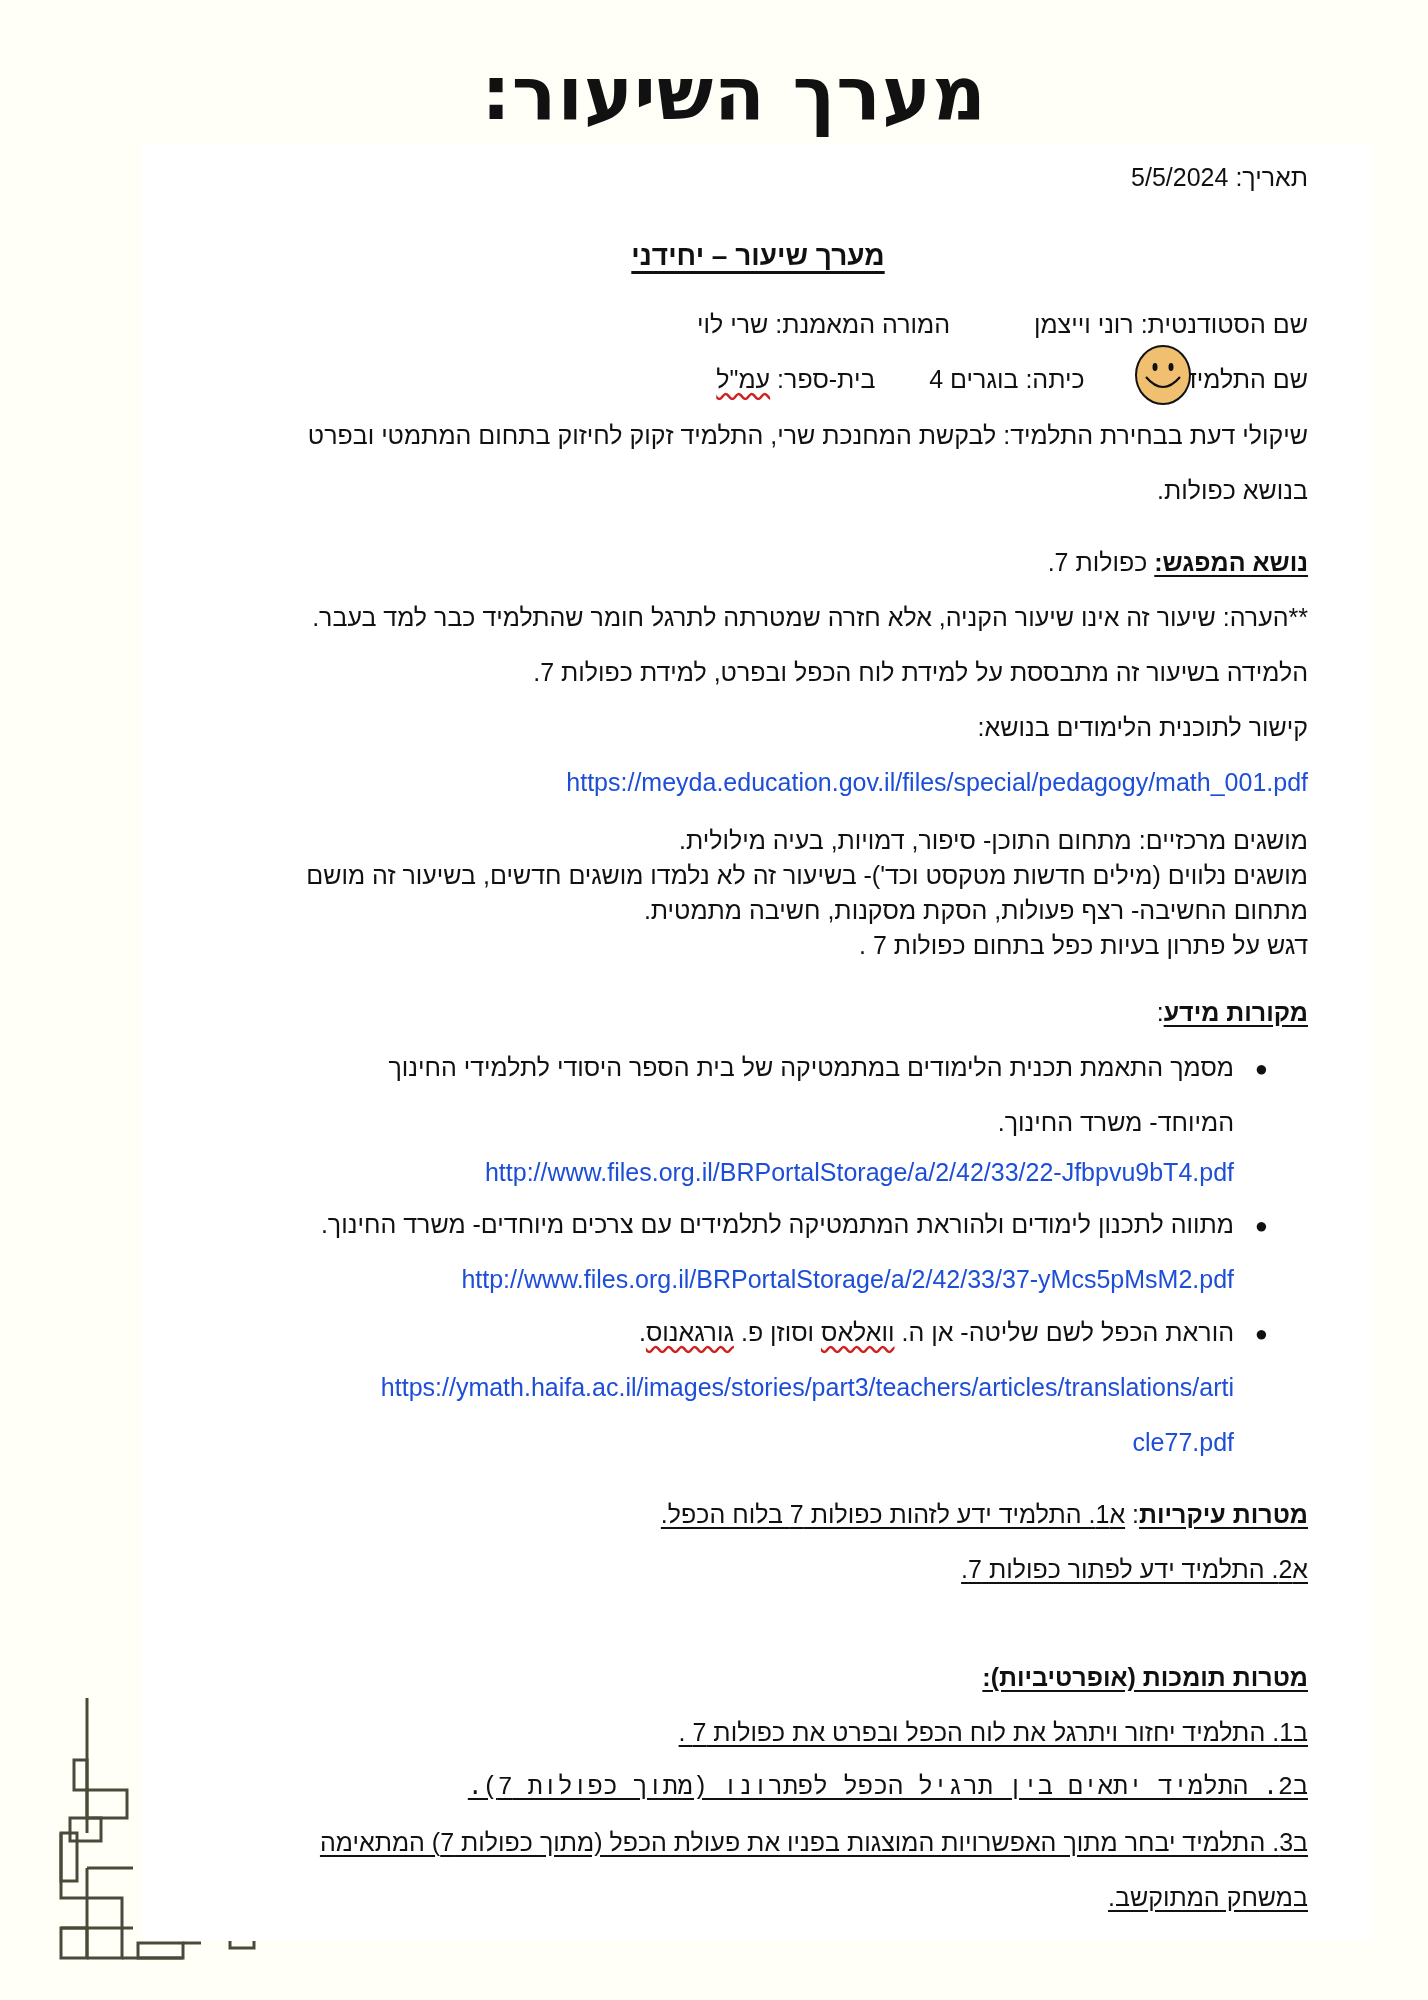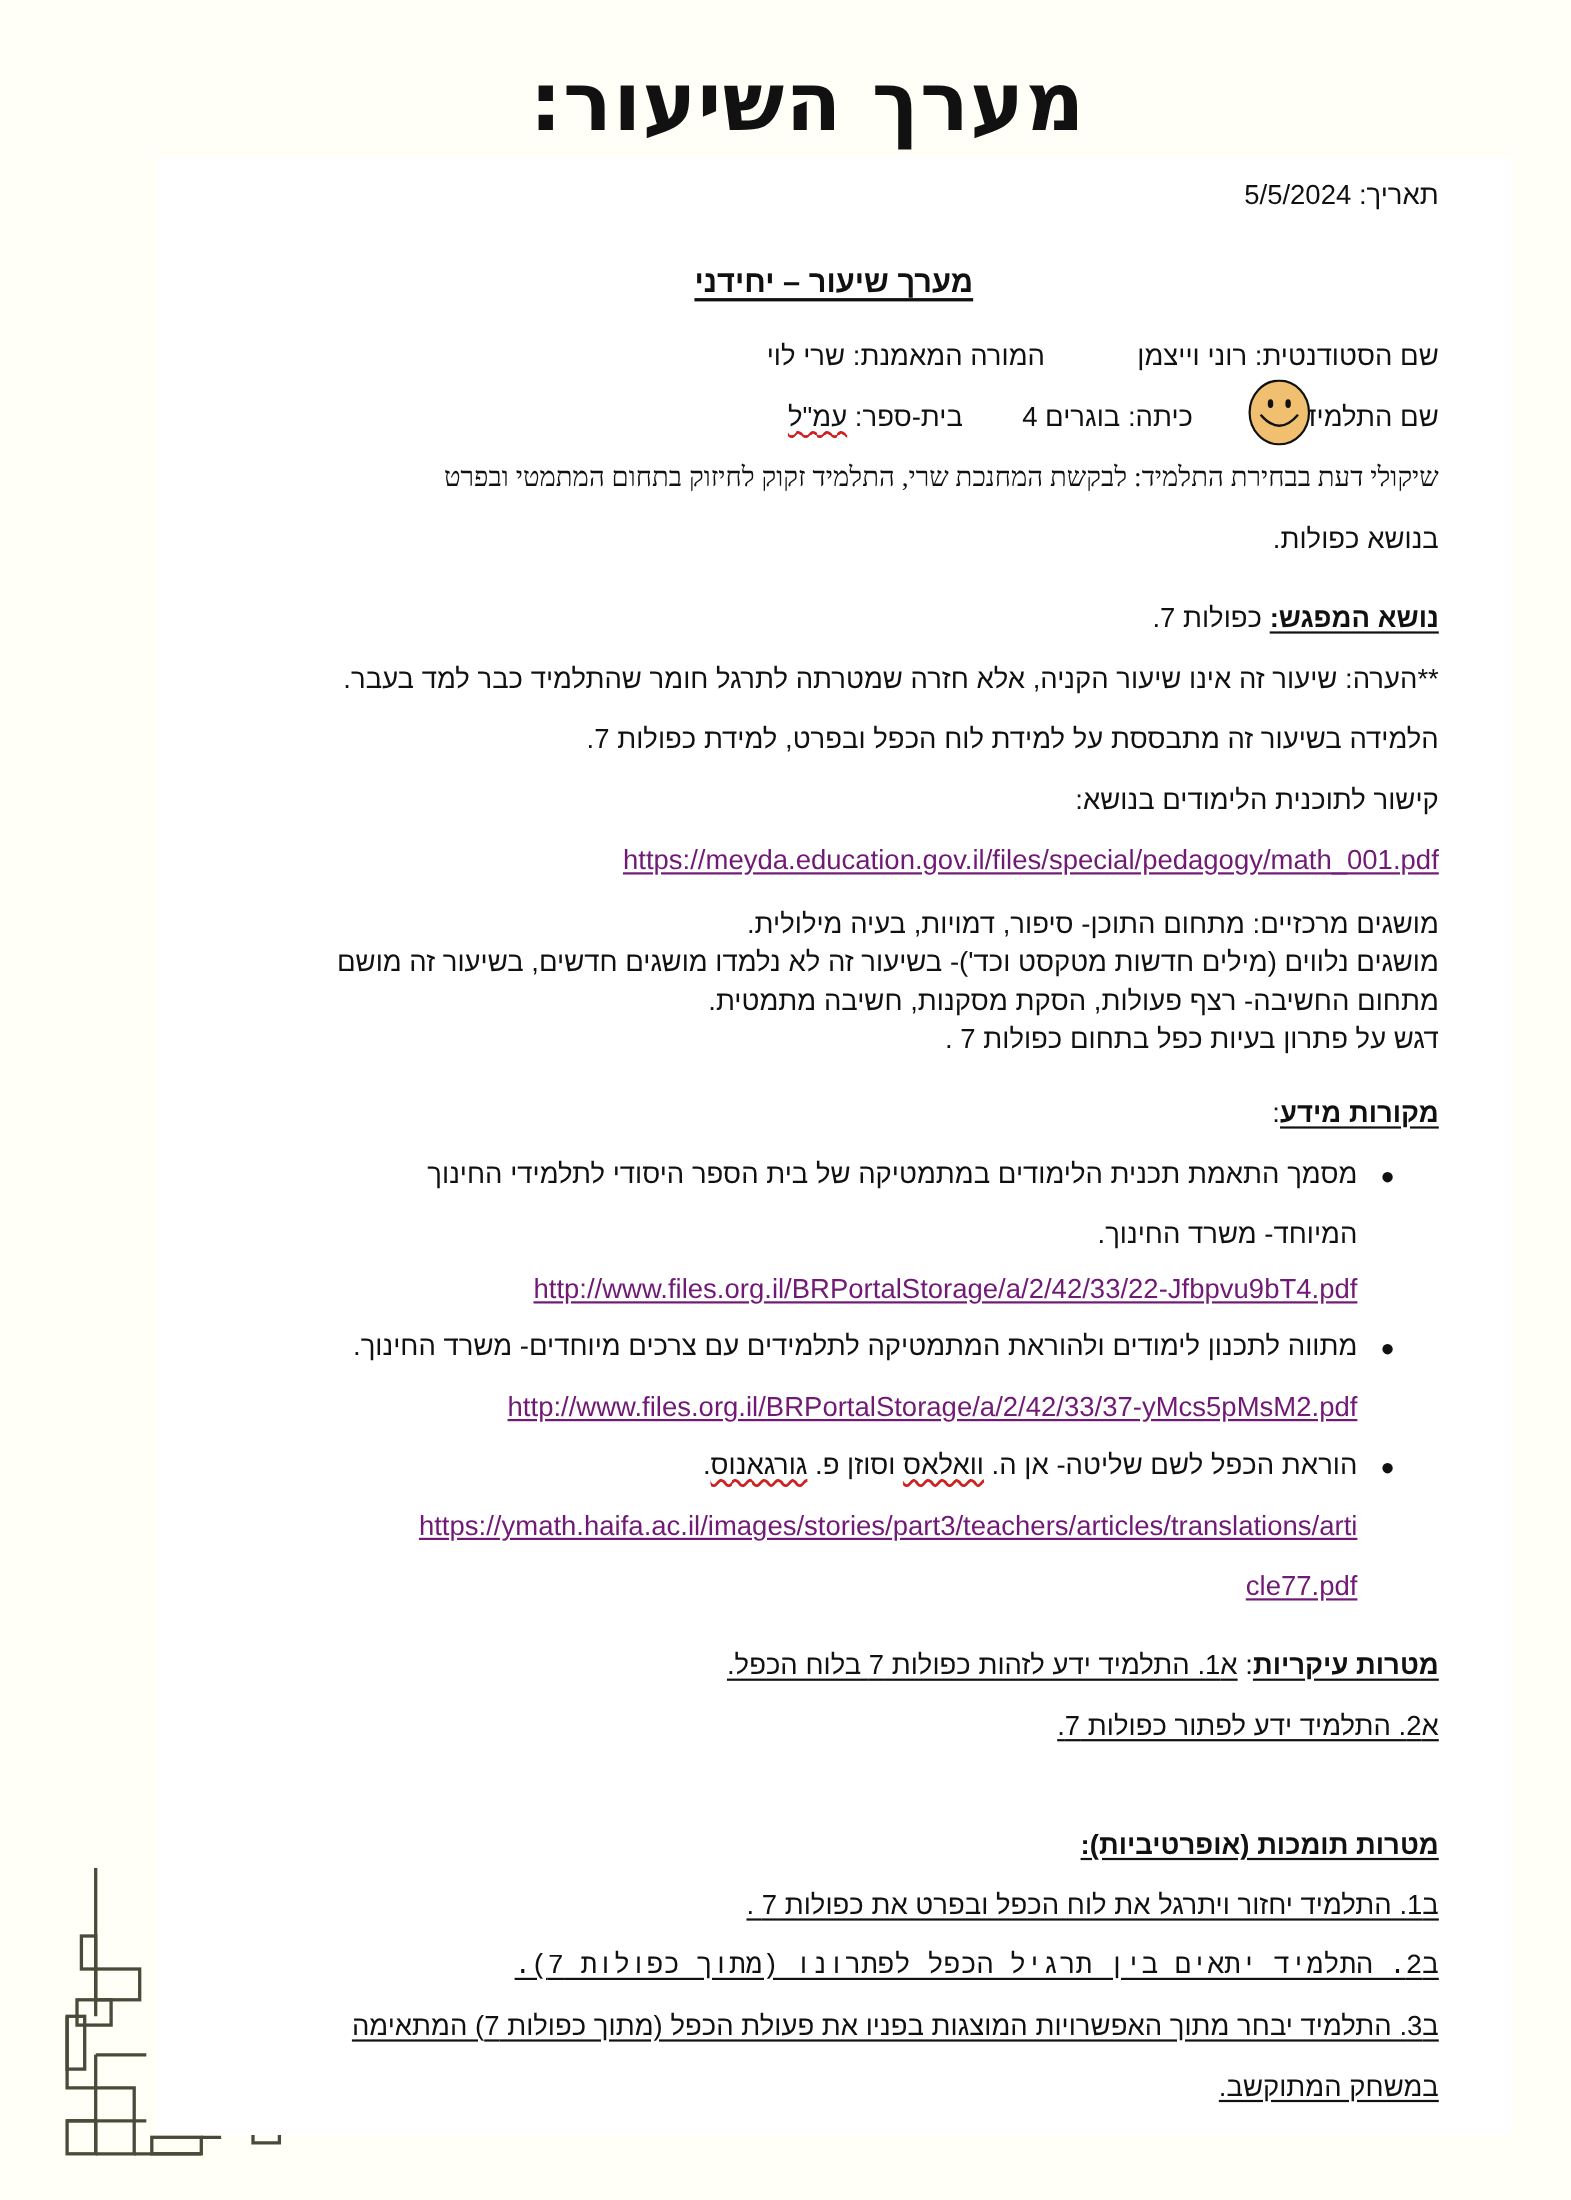--- a/index.html
+++ b/index.html
@@ -14,21 +14,21 @@
     font-family:"DejaVu Sans", sans-serif; font-weight:bold; font-size:74px;
     direction:rtl; letter-spacing:1px; line-height:110px;padding-left:20px;
   }
   .page {
     position:absolute; left:142px; top:143px; width:1232px; height:1798px;
     background:#ffffff;
   }
   .rtl { direction:rtl; text-align:right; position:absolute; right:66px; font-size:25px; white-space:nowrap; }
   .u { text-decoration:underline; text-underline-offset:4px; }
   .b { font-weight:bold; }
-  .link { color:#701a75; text-decoration:underline; text-underline-offset:3px; direction:ltr; unicode-bidi:embed; }
+  .link { color:#1d4ed8; text-underline-offset:3px; direction:ltr; unicode-bidi:embed; }
   .squig { text-decoration:underline wavy #d02020; text-underline-offset:4px; }
   .subtitle { font-size:28px; font-weight:bold; text-decoration:underline; text-underline-offset:6px; text-decoration-thickness:3px; }
   .bullet { position:absolute; font-size:22px; }
   .smiley { position:absolute; left:1133px; top:345px; width:60px; height:60px; }
   .deco { position:absolute; left:56px; top:1698px; }
 </style>
 </head>
 <body>
 
 <div class="title">מערך השיעור:</div>
@@ -56,21 +56,21 @@
     <span>שם התלמיד:</span>
     <span class="squig">ג</span>
     <span style="display:inline-block; width:60px;"></span>
     <span>כיתה:</span>
     <span>בוגרים 4</span>
     <span style="display:inline-block; width:40px;"></span>
     <span>בית-ספר:</span>
     <span class="squig">עמ"ל</span>
   </div>
 
-  <div class="rtl" style="top:278px;font-family:Liberation Serif, serif;">שיקולי דעת בבחירת התלמיד: לבקשת המחנכת שרי, התלמיד זקוק לחיזוק בתחום המתמטי ובפרט</div>
+  <div class="rtl" style="top:278px;">שיקולי דעת בבחירת התלמיד: לבקשת המחנכת שרי, התלמיד זקוק לחיזוק בתחום המתמטי ובפרט</div>
   <div class="rtl" style="top:333px;">בנושא כפולות.</div>
 
   <div class="rtl" style="top:405px;">
     <span class="b u">נושא המפגש:</span>
     <span>כפולות 7.</span>
   </div>
   <div class="rtl" style="top:460px;">**הערה: שיעור זה אינו שיעור הקניה, אלא חזרה שמטרתה לתרגל חומר שהתלמיד כבר למד בעבר.</div>
   <div class="rtl" style="top:515px;">הלמידה בשיעור זה מתבססת על למידת לוח הכפל ובפרט, למידת כפולות 7.</div>
   <div class="rtl" style="top:570px;">קישור לתוכנית הלימודים בנושא:</div>
   <div class="rtl" style="top:625px;">

